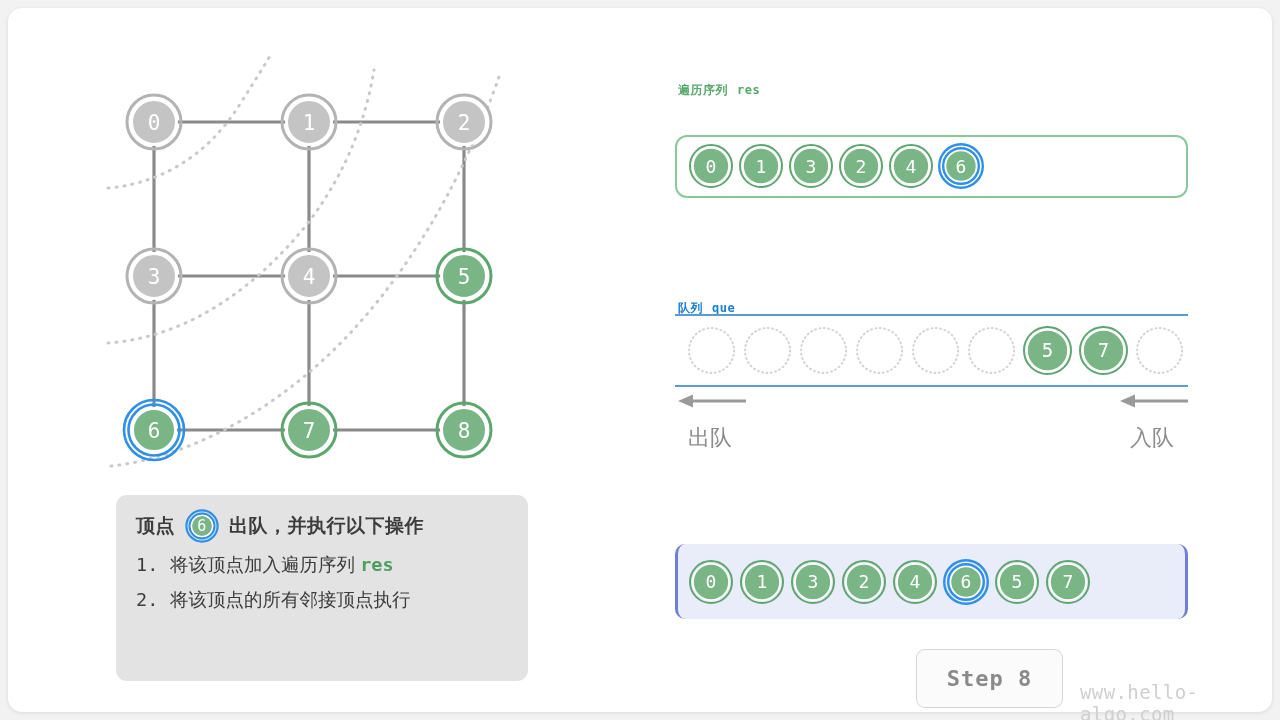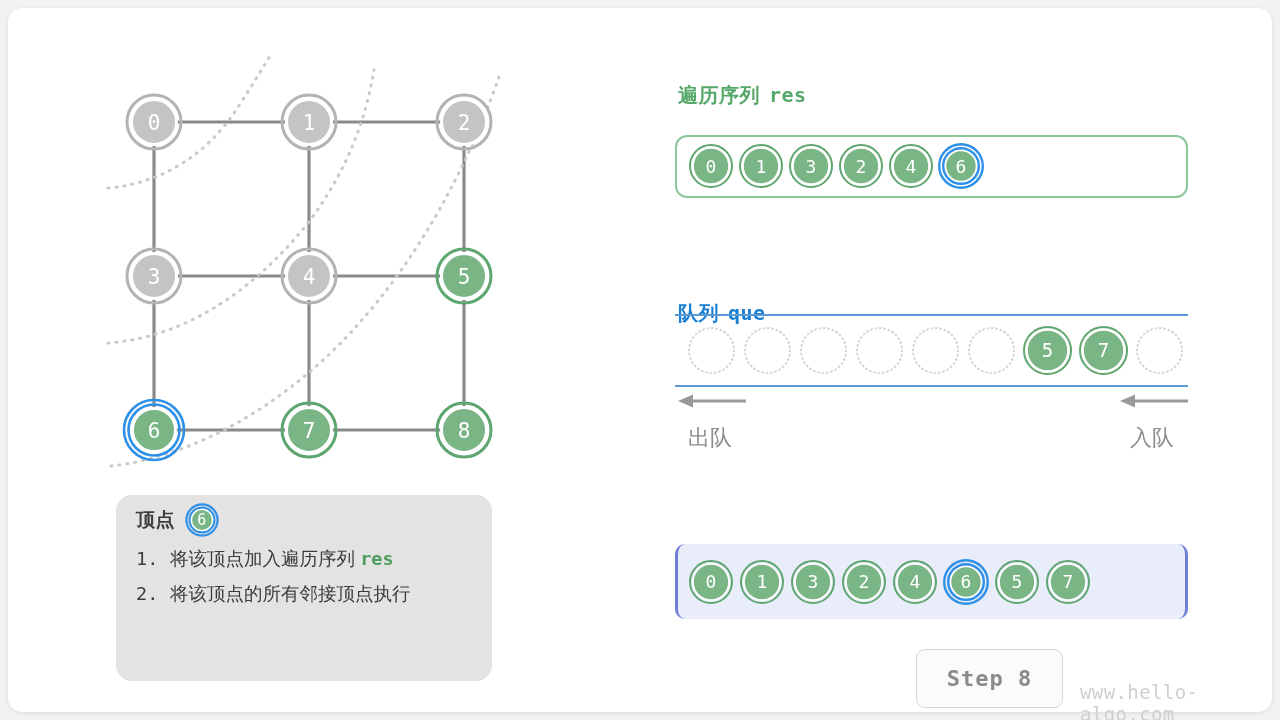--- a/index.html
+++ b/index.html
@@ -21,23 +21,23 @@
 
   .node-g .node-outer{stroke-width:3;fill:none;}
   .node-g .node-inner{stroke:#ffffff;stroke-width:3;}
   .node-label{
     font-family:"DejaVu Sans Mono","Liberation Mono",monospace;
     font-size:21px;fill:#ffffff;text-anchor:middle;dominant-baseline:central;
   }
 
   
   #caption-box{
-    position:absolute;left:108px;top:487px;width:376px;height:186px;
-    background:#e3e3e3;border-radius:16px;
-    box-sizing:border-box;padding:6px 20px 0 20px;
+    position:absolute;left:108px;top:487px;width:412px;height:186px;
+    background:#e3e3e3;border-radius:11px;
+    box-sizing:border-box;padding:12px 20px 0 20px;
   }
   #caption-head{
     display:flex;align-items:center;height:38px;
     font-size:19px;font-weight:bold;color:#3c3c3c;
     letter-spacing:.5px;
   }
   .chip{
     position:relative;width:34px;height:34px;margin:0 10px;flex:0 0 auto;
   }
   .chip svg{position:absolute;left:0;top:0;}
@@ -64,21 +64,21 @@
     font-family:"DejaVu Sans Mono","Liberation Mono",monospace;
     color:#1a7fd4;font-weight:bold;
   }
   .mono-indigo{
     font-family:"DejaVu Sans Mono","Liberation Mono",monospace;
     color:#3b5ec9;font-weight:bold;
   }
 
   
   .sec-title{
-    position:absolute;font-size:20px;font-weight:bold;letter-spacing:.5px;
+    position:absolute;font-size:12px;font-weight:bold;letter-spacing:.5px;
   }
   .sec-title .code{
     font-family:"DejaVu Sans Mono","Liberation Mono",monospace;
     margin-left:9px;
   }
   #res-title{left:670px;top:74px;color:#56a86a;}
   #que-title{left:670px;top:256px;color:#1a7fd4;margin-top:36px;}
   #vis-title{left:670px;top:485px;color:#3b5ec9;}
 
   #res-box{
@@ -230,20 +230,21 @@
     <div id="caption-head">
       <span>顶点</span>
       <span class="chip">
         <svg width="34" height="34">
           <circle cx="17" cy="17" r="15.6" fill="none" stroke="#2e90e8" stroke-width="2.2"></circle>
           <circle cx="17" cy="17" r="12.4" fill="none" stroke="#2e90e8" stroke-width="2.2"></circle>
           <circle cx="17" cy="17" r="10.6" fill="#7ab585" stroke="#ffffff" stroke-width="1.4"></circle>
         </svg>
         <span class="chip-num">6</span>
       </span>
+      <span>出队，并执行以下操作</span>
     </div>
 
     <div class="cap-line">
       <span class="cap-num">1.</span>
       <span class="cap-txt">
         <span>将该顶点加入遍历序列</span>
         <span class="mono-green">res</span>
       </span>
     </div>
 

